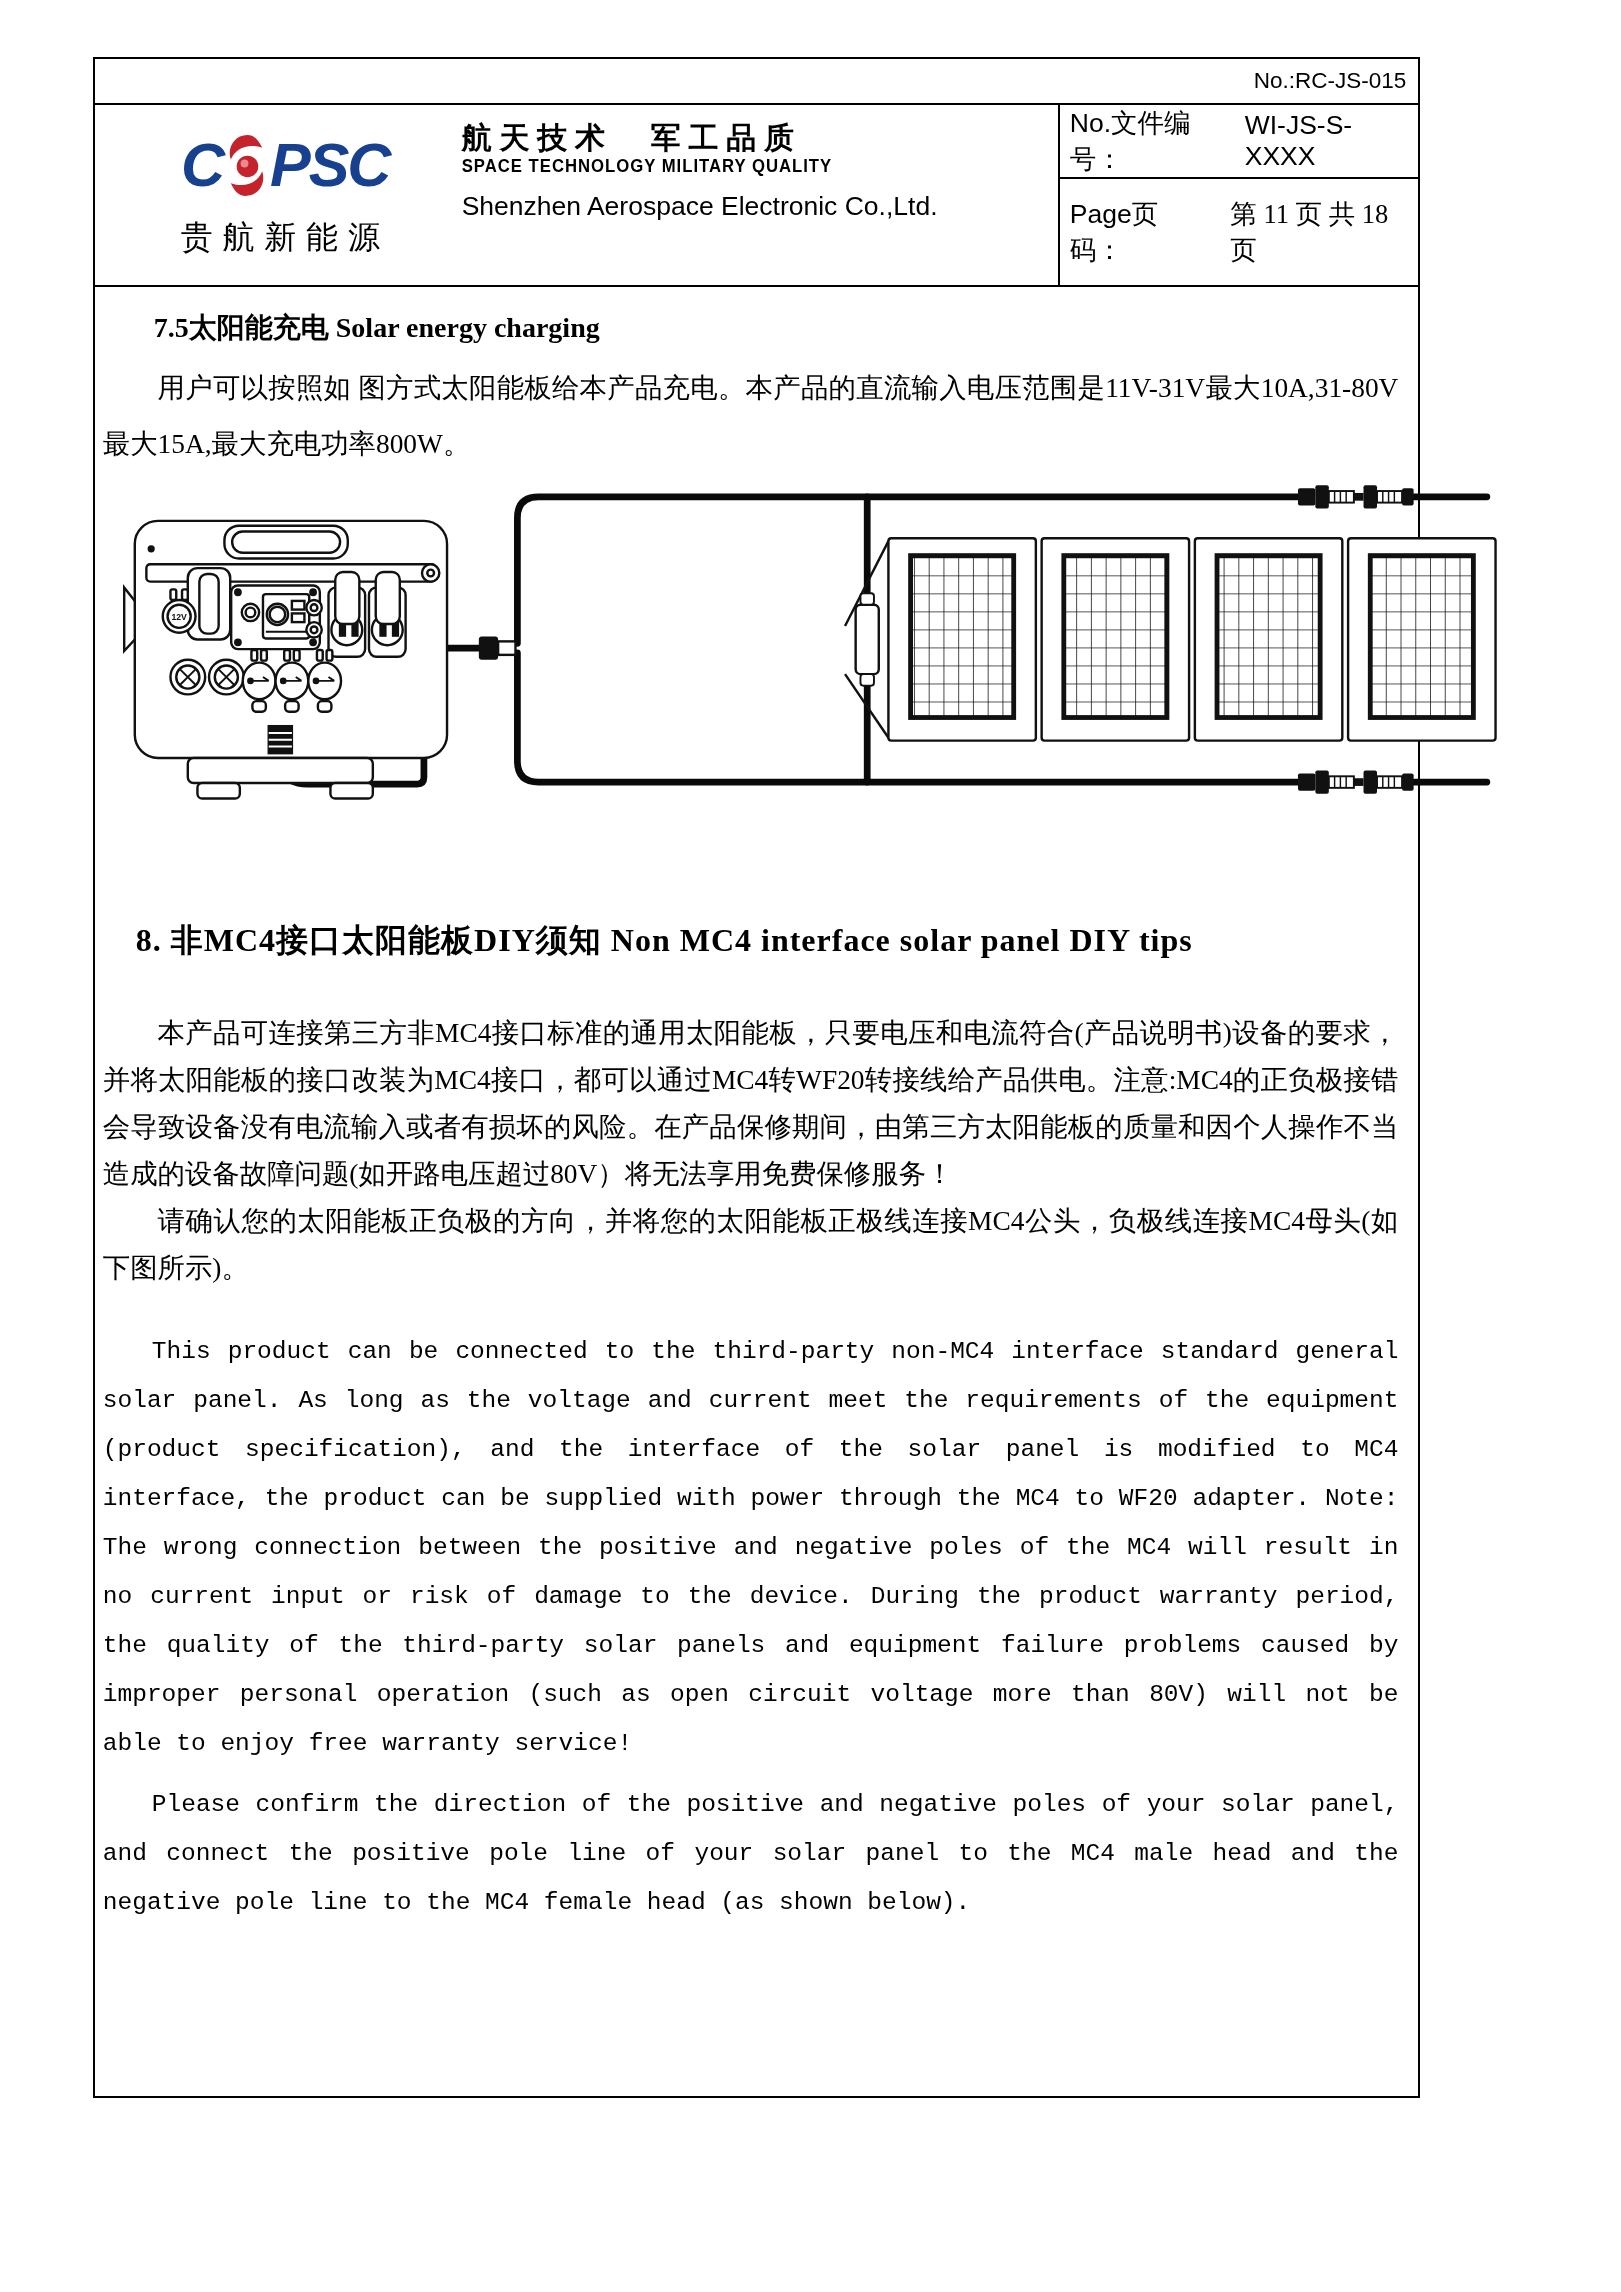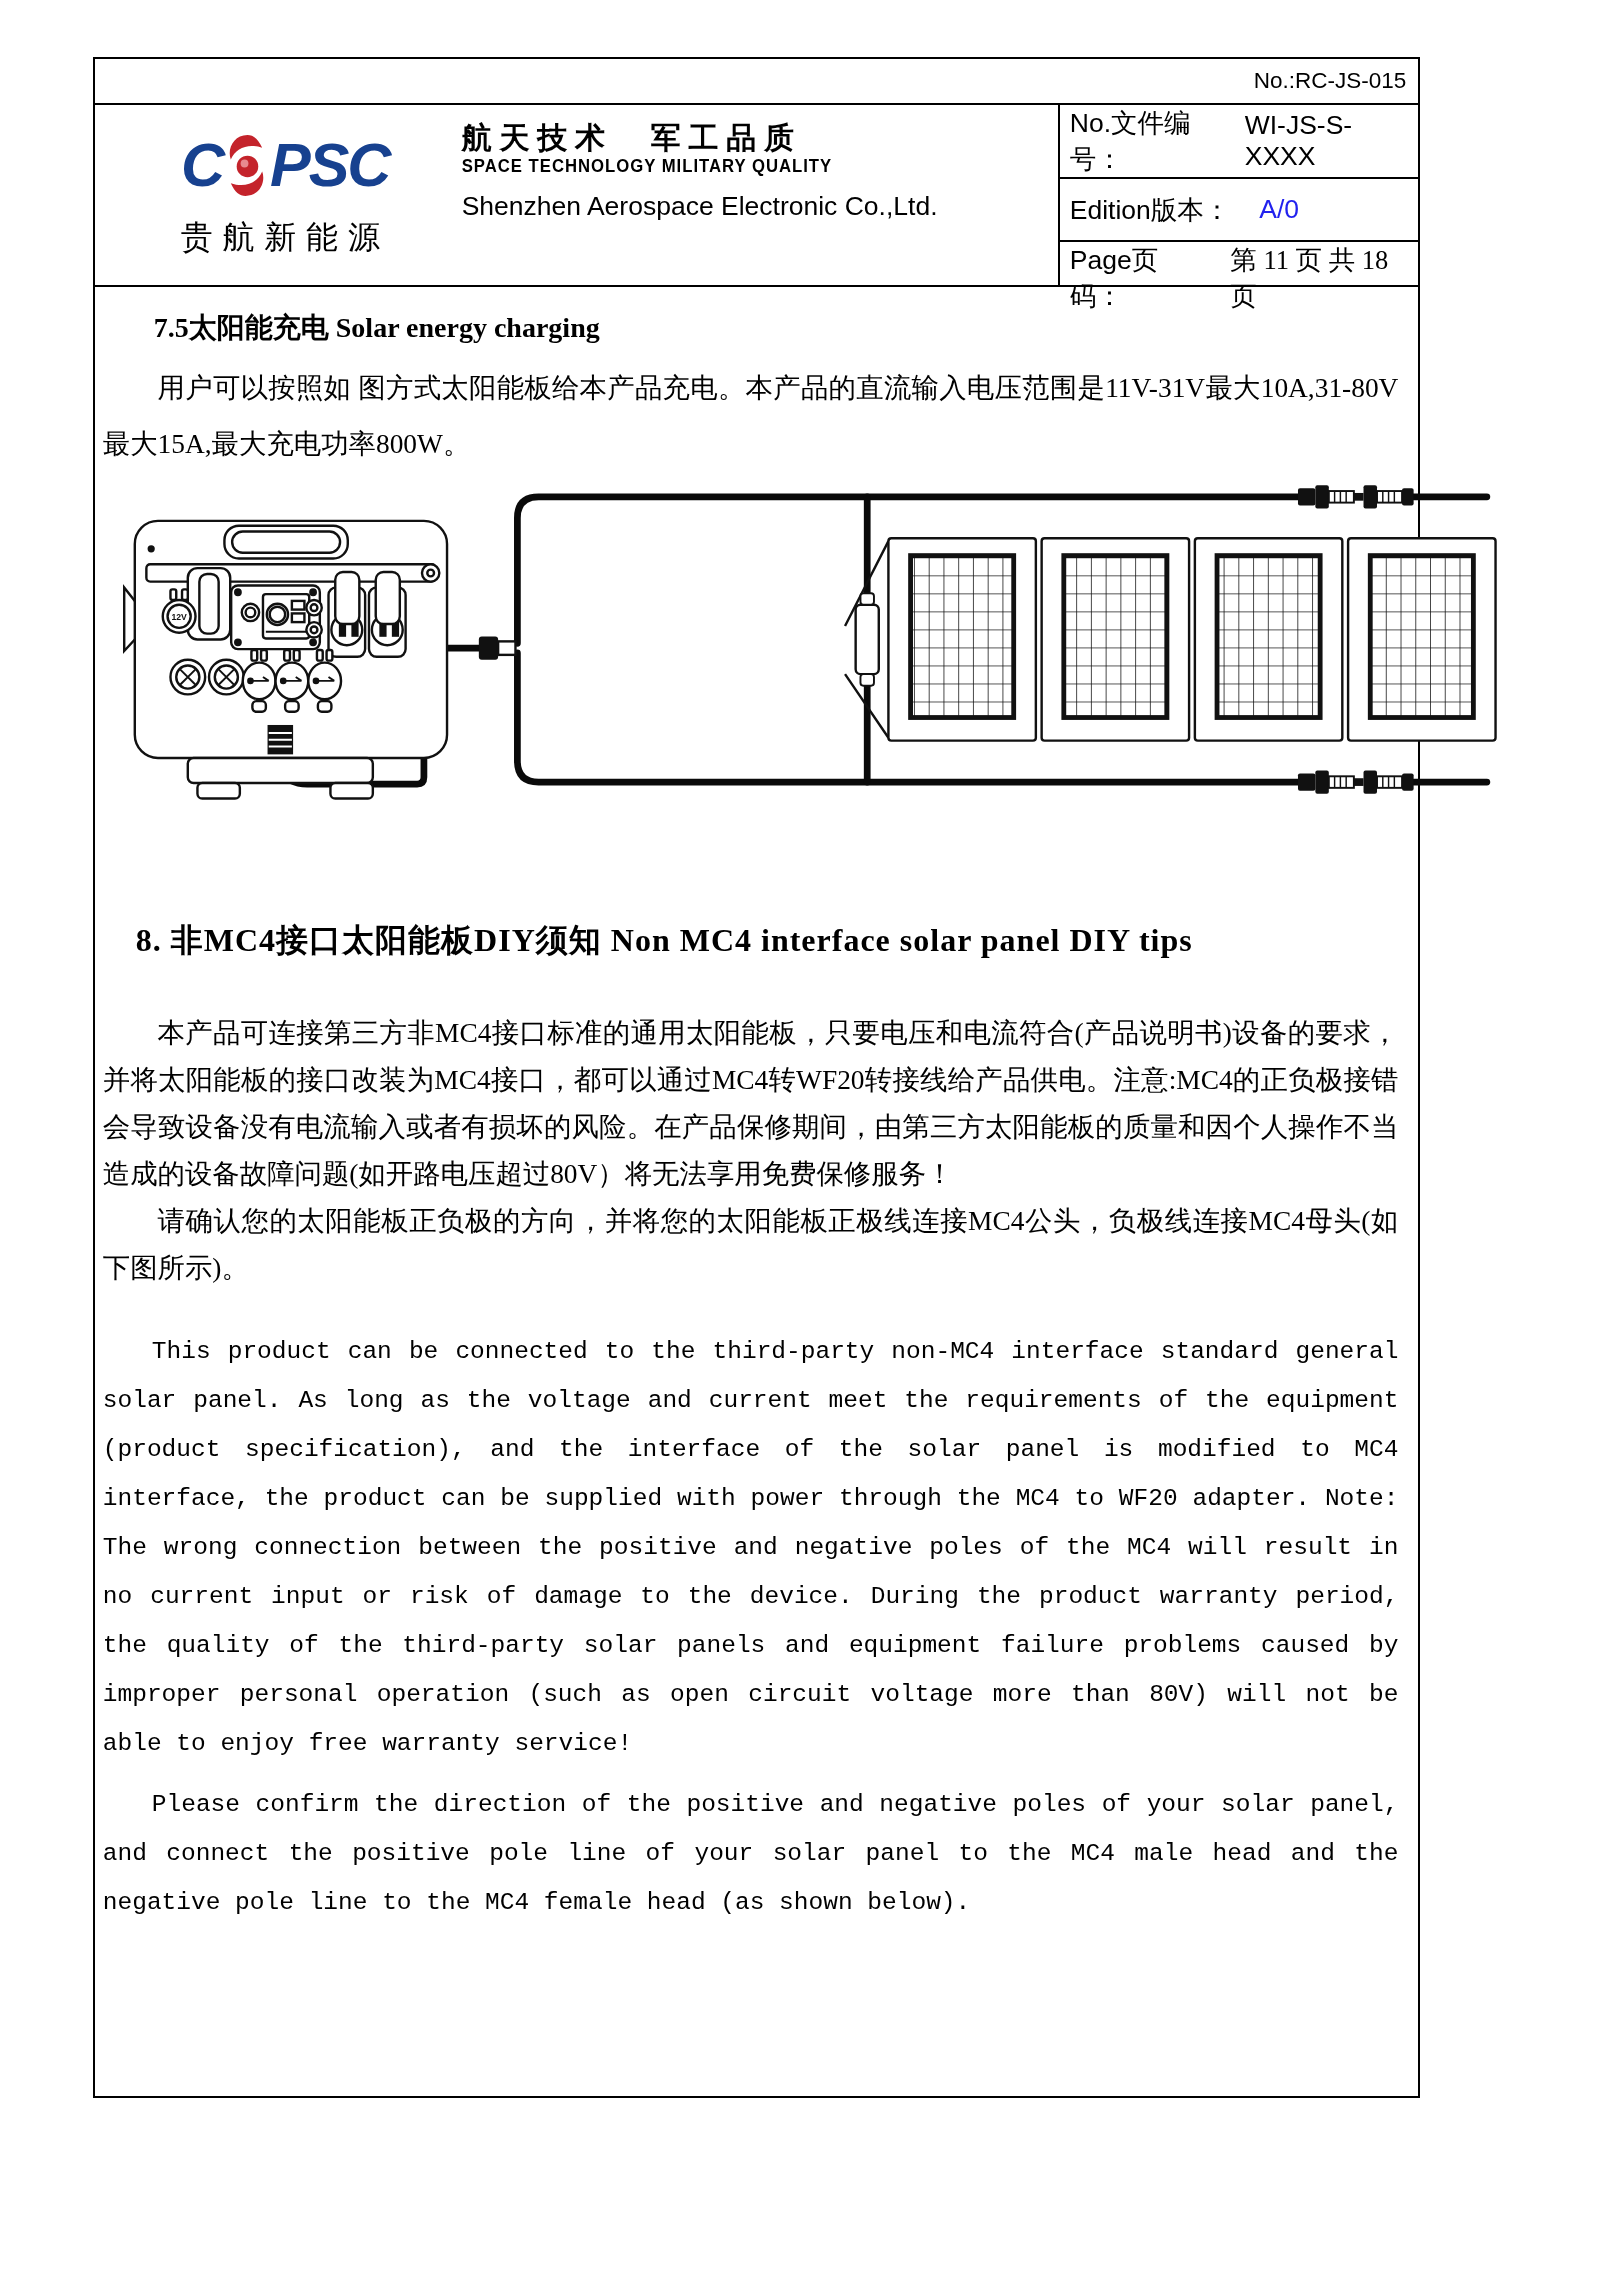--- a/index.html
+++ b/index.html
@@ -71,24 +71,20 @@
         <div class="slogan-cn">航天技术　军工品质</div>
         <div class="slogan-en">SPACE TECHNOLOGY MILITARY QUALITY</div>
         <div class="company-en">Shenzhen Aerospace Electronic Co.,Ltd.</div>
       </div>
     </div>
     <div class="header-right">
       <div class="field-row r1">
         <span>No.文件编号：</span>
         <span class="field-value">WI-JS-S-XXXX</span>
       </div>
-      <div class="field-row r2">
-        <span>Edition版本：</span>
-        <span class="field-value blue">A/0</span>
-      </div>
       <div class="field-row r3">
         <span>Page页码：</span>
         <span class="field-value pg">第 11 页 共 18 页</span>
       </div>
     </div>
   </div>
 
   <div class="content">
 
     <div class="h75">7.5太阳能充电 Solar energy charging</div>

